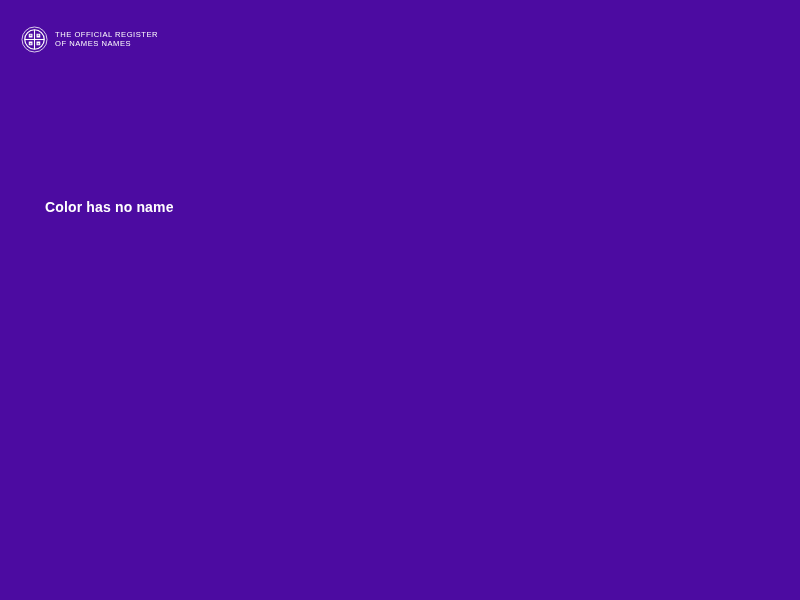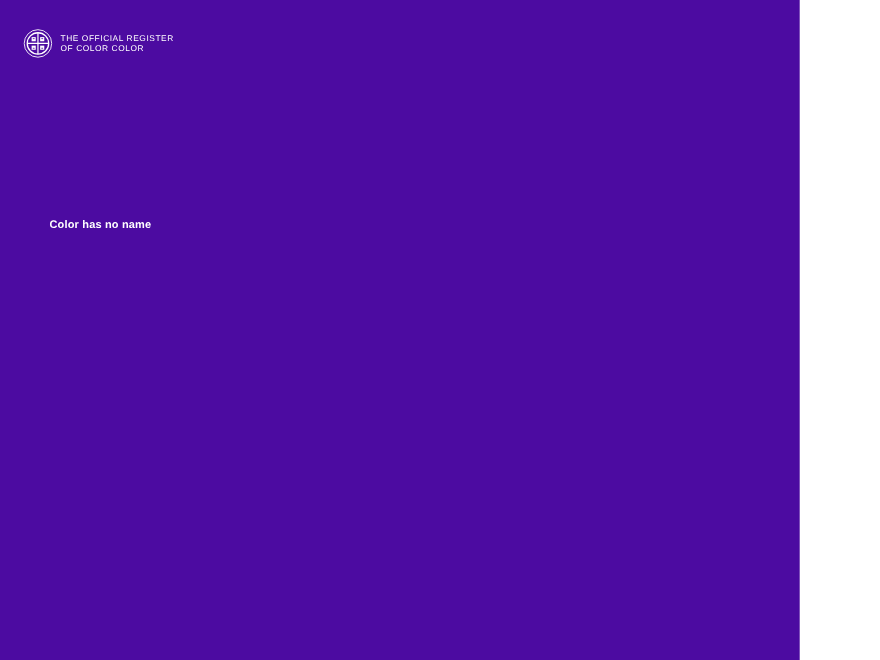--- a/index.html
+++ b/index.html
@@ -10,21 +10,21 @@
   body {
     width: 800px;
     height: 600px;
     overflow: hidden;
     font-family: "Liberation Sans", sans-serif;
     -webkit-font-smoothing: antialiased;
   }
 
   #page {
     position: relative;
-    width: 727px;
+    width: 800px;
     height: 600px;
     background: #4C0BA1;
     box-sizing: border-box;
   }
 
   
   .brand {
     position: absolute;
     left: 21px;
     top: 26px;
@@ -70,21 +70,21 @@
     white-space: nowrap;
   }
 
   
   .subtitle {
     position: absolute;
     left: 45px;
     top: 199px;
     margin: 0;
     font-family: "Liberation Sans", sans-serif;
-    font-size: 10px;
+    font-size: 14px;
     font-weight: 700;
     letter-spacing: 0.15px;
     color: #FFFFFF;
     white-space: nowrap;
   }
 </style>
 </head>
 <body>
 
 <div id="page" style="background: rgb(76, 11, 161);">
@@ -106,20 +106,20 @@
       <rect x="31" y="31" width="7.5" height="7.5" fill="#ffffff"></rect>
 
       <rect x="17.6" y="17.6" width="3.3" height="1.5" fill="#4C0BA1"></rect>
       <rect x="33.1" y="17.6" width="3.3" height="1.5" fill="#4C0BA1"></rect>
       <rect x="17.6" y="34.9" width="3.3" height="1.5" fill="#4C0BA1"></rect>
       <rect x="33.1" y="34.9" width="3.3" height="1.5" fill="#4C0BA1"></rect>
     </svg>
 
     <div class="brand-words">
       <span class="brand-line">THE OFFICIAL REGISTER</span>
-      <span class="brand-line">OF COLOR COLOR</span>
+      <span class="brand-line">OF NAMES NAMES</span>
     </div>
   </div>
 
 
   <p class="subtitle">Color has no name</p>
 
 </div>
 
 </body></html>

